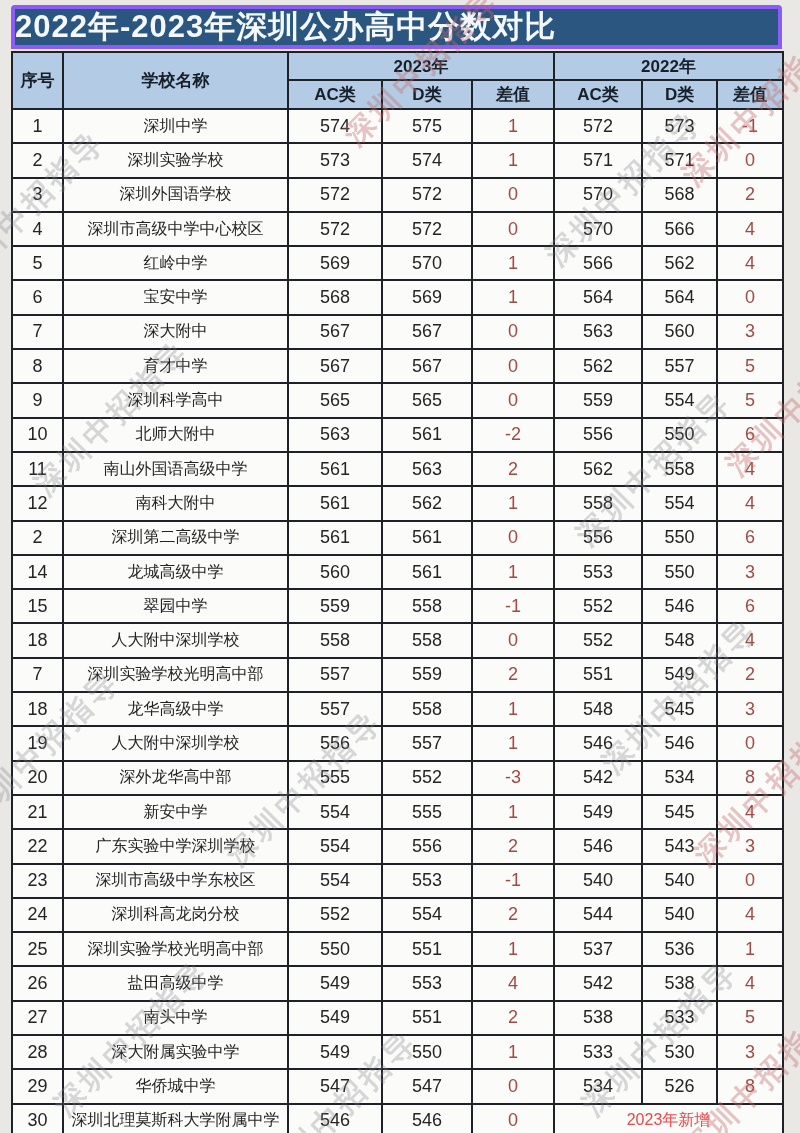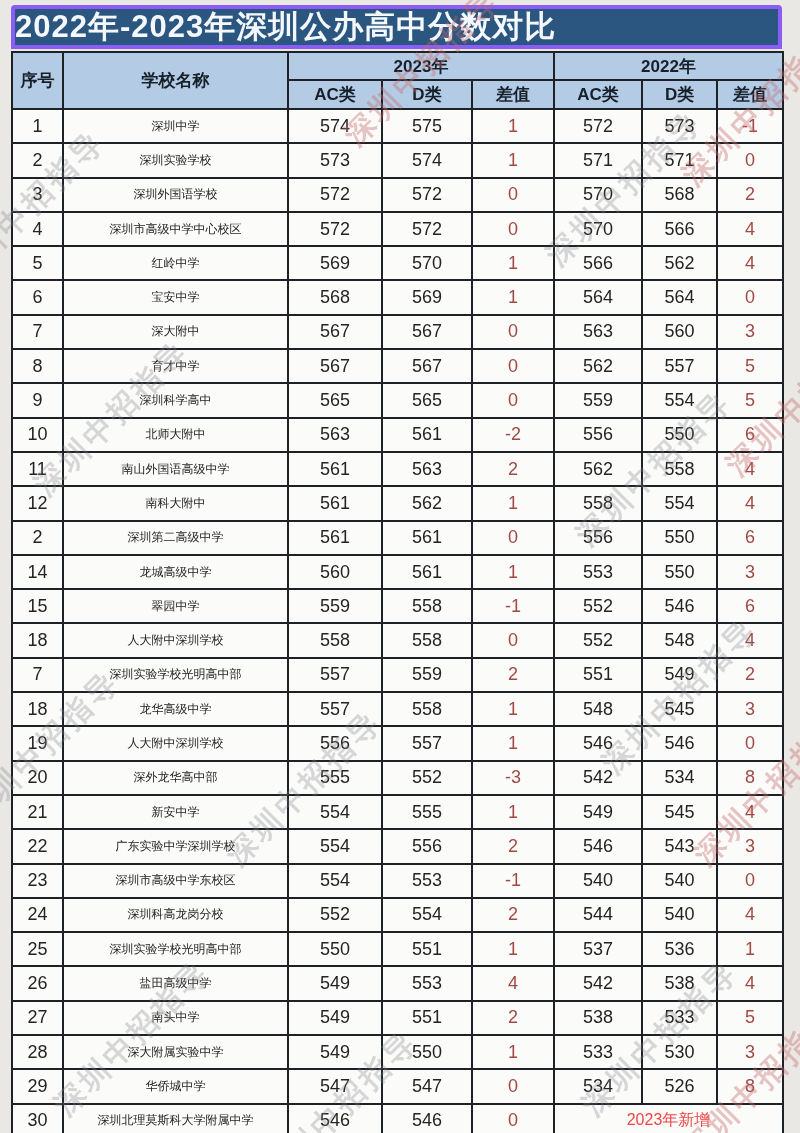--- a/index.html
+++ b/index.html
@@ -61,21 +61,21 @@
   thead th {
     background: #b3cbe4;
     color: #17202a;
     font-size: 17px;
     font-weight: 600;
   }
   thead tr.h1 { height: 28px; }
   thead tr.h2 { height: 29px; margin-top: 32px; }
   tbody tr { height: 34.3px; }
   tbody td { color: #242424; font-size: 18px; }
-  td.school { font-size: 12px; }
+  td.school { font-size: 16px; }
   td.diff { color: #a14a44; }
   td.merged { font-size: 16px; color: #ef4444; border-radius: 11px; }
   tbody tr.partial { height: 12px; }
 </style>
 </head>
 <body>
 
 <div>
   <span class="wm r" style="left:350px; top:120px;">深圳中招指导</span>
   <span class="wm r" style="left:688px; top:160px;">深圳中招指导</span>

